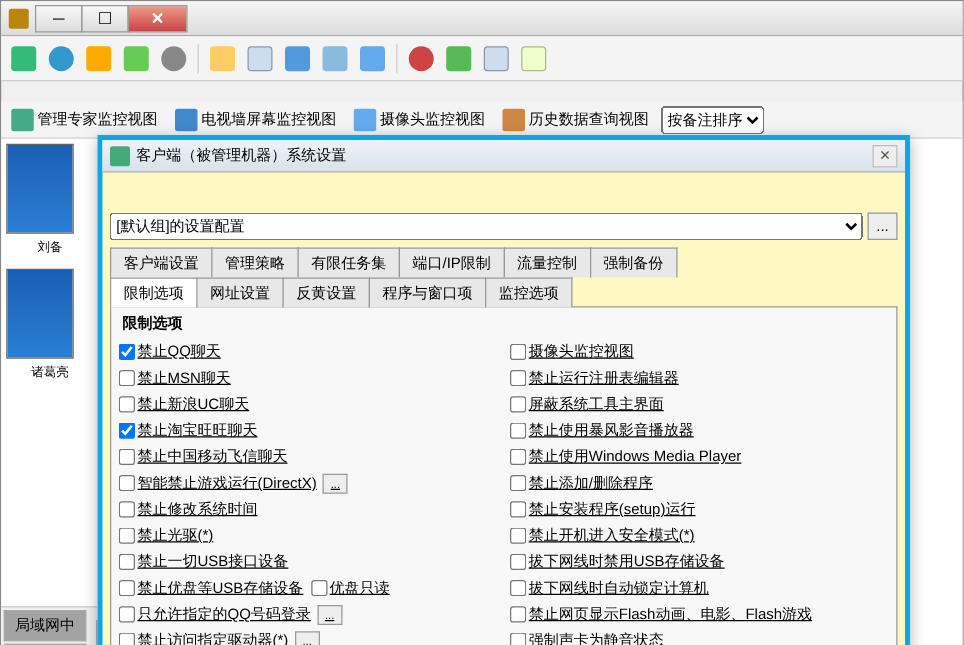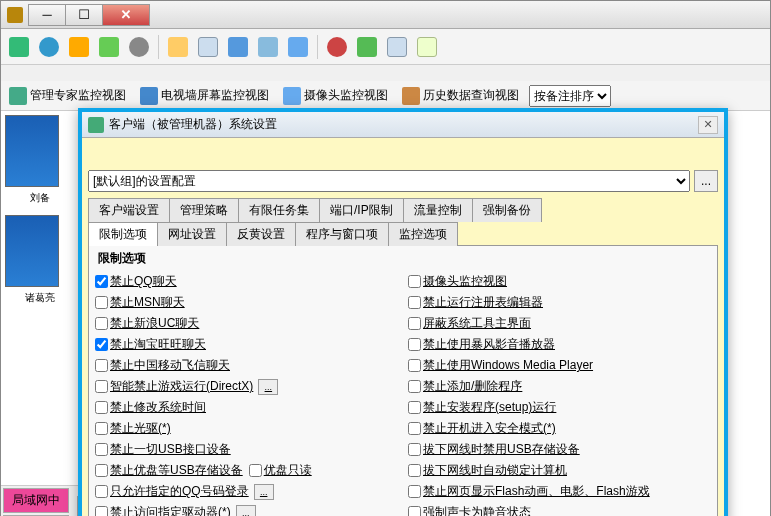--- a/index.html
+++ b/index.html
@@ -27,21 +27,21 @@
 .viewbar select { font-size:12px; height: 22px; font-family: Liberation Serif, serif; }
 
 
 .content { position: relative; height: calc(100% - 28px - 36px - 30px); background:#fff; }
 .left-thumbs { position:absolute; left:4px; top:4px; width:70px; }
 .thumb { width: 54px; height: 72px; margin-bottom: 4px; background: linear-gradient(to bottom,#1a5fb4,#2a7fd4); border:1px solid #666; display:block; }
 .thumb-label { font-size:10px; text-align:center; margin-bottom:10px; }
 
 
 .bottom-strip { position:absolute; left:0; bottom:0; height:46px; background:#f0f0f0; border-top:1px solid #ccc; display:flex; align-items:flex-start; padding:2px; gap:4px; }
-.bs-btn { padding:3px 8px; background:#ec4899; border:1px solid #aaa; font-size:12px; }
+.bs-btn { padding:3px 8px; background:#a3a3a3; border:1px solid #aaa; font-size:12px; }
 
 
 .dialog { position:absolute; left:78px; top:108px; width:650px; height:420px; background:#fef9c3; border:4px solid #0ea5e9; box-shadow: 0 3px 12px rgba(0,0,0,.35); }
 .dlg-title { height:26px; background: linear-gradient(to bottom,#eef3f8,#d8e2ec); display:flex; align-items:center; padding-left:6px; border-bottom:1px solid #aaa; }
 .dlg-title .icon { width:16px; height:16px; background:#4a7; border-radius:2px; margin-right:5px; }
 .dlg-close { margin-left:auto; margin-right:6px; width:20px; height:18px; display:flex; align-items:center; justify-content:center; font-size:11px; color:#555; border:1px solid #bbb; background:#eee; }
 .dlg-body { padding:6px; }
 .combo-row { display:flex; gap:4px; margin-bottom:6px;margin-top:26px; }
 .combo-row select { flex:1; height:22px; font-size:12px; }
 .combo-row .dots { width:24px; height:22px; border:1px solid #999; background:#eee; display:flex; align-items:center; justify-content:center; }

